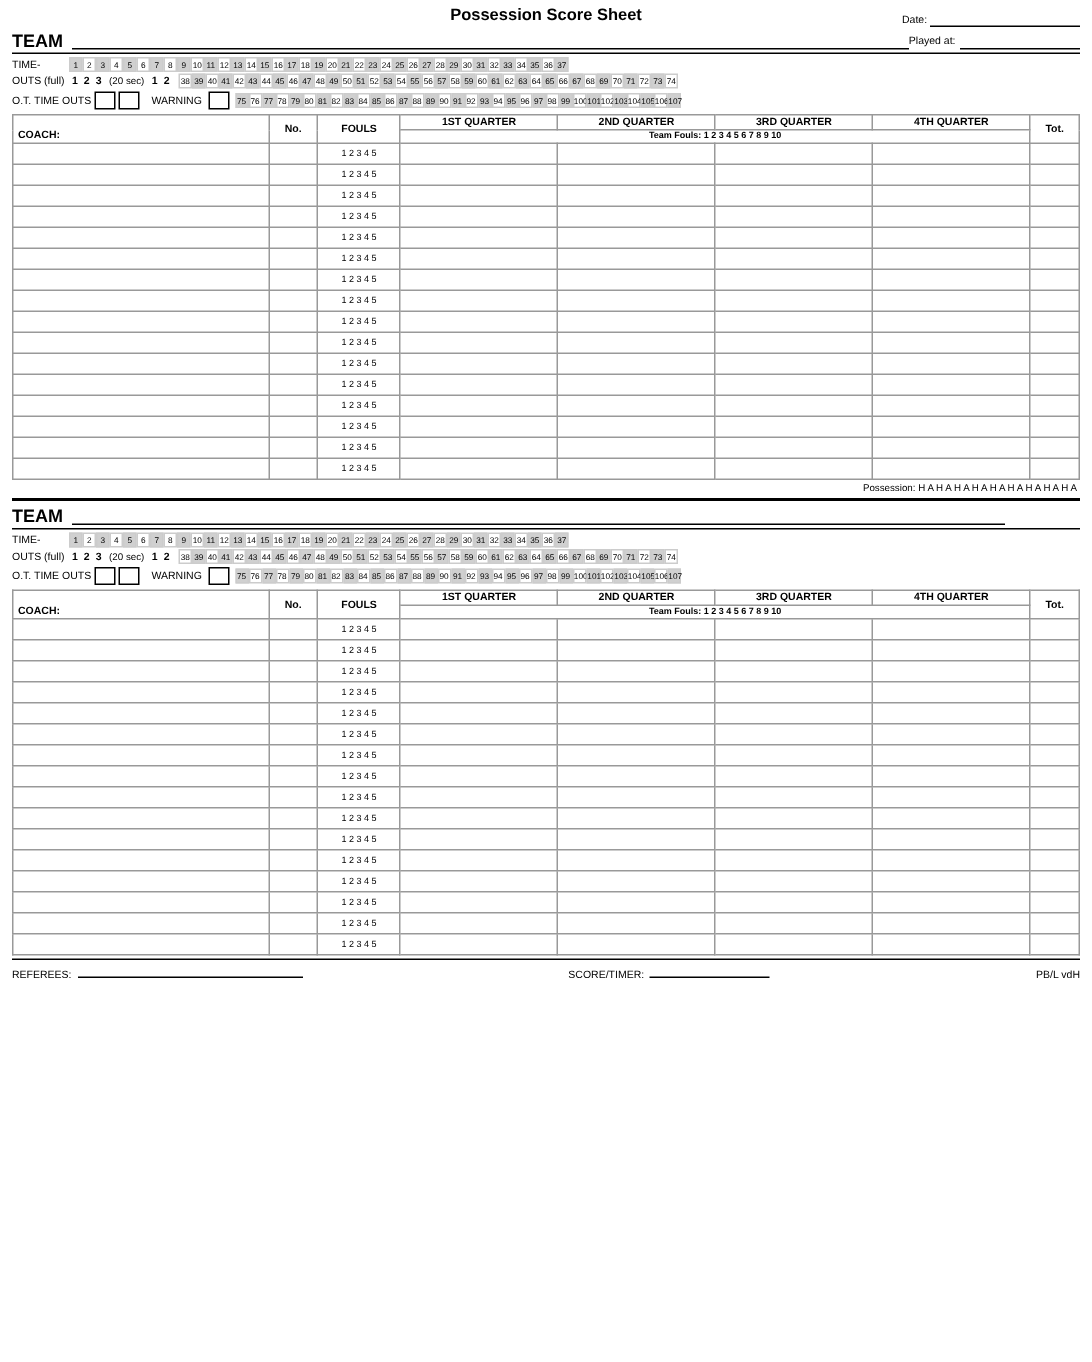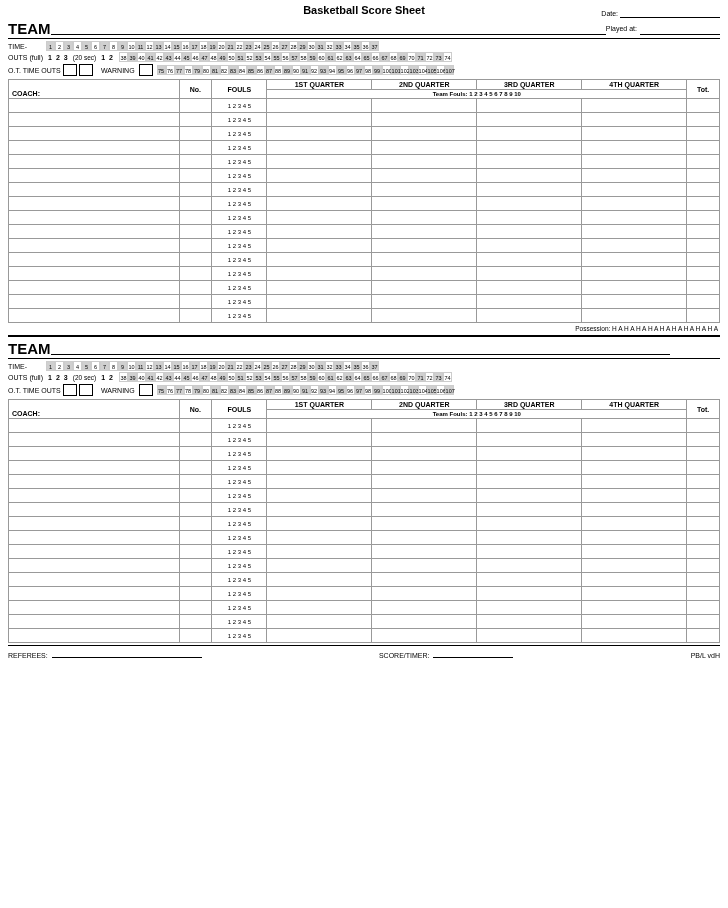--- a/index.html
+++ b/index.html
@@ -32,21 +32,21 @@
     }
     .team-row {
       display: flex;
       align-items: center;
       border-bottom: 1px solid #000;
       padding-bottom: 1px;
       margin-bottom: 2px;
     }
     .team-label {
       font-weight: bold;
-      font-size: 15px;
+      font-size: 12px;
       min-width: 40px;
     }
     .played-at {
       margin-left: auto;
       font-size: 7px;
     }
     .time-section {
       display: flex;
       align-items: center;
       margin-bottom: 1px;
@@ -148,21 +148,21 @@
       height: 10px;
       margin-left: 2px;
     }
   </style>
 </head>
 <body>
 
 <div>
   <div class="header-row">
     <div style="flex:1"></div>
-    <div class="page-title">Basketball Score Sheet</div>
+    <div class="page-title">Possession Score Sheet</div>
     <div style="flex:1; text-align:right; font-size:7px;">
       <span>Date:</span>
       <span class="date-field">&nbsp;&nbsp;&nbsp;&nbsp;&nbsp;&nbsp;&nbsp;&nbsp;&nbsp;&nbsp;&nbsp;&nbsp;&nbsp;&nbsp;&nbsp;&nbsp;&nbsp;&nbsp;&nbsp;&nbsp;</span>
     </div>
   </div>
 </div>
 
 <div>
   <div class="team-row">
     <span class="team-label">TEAM</span>

